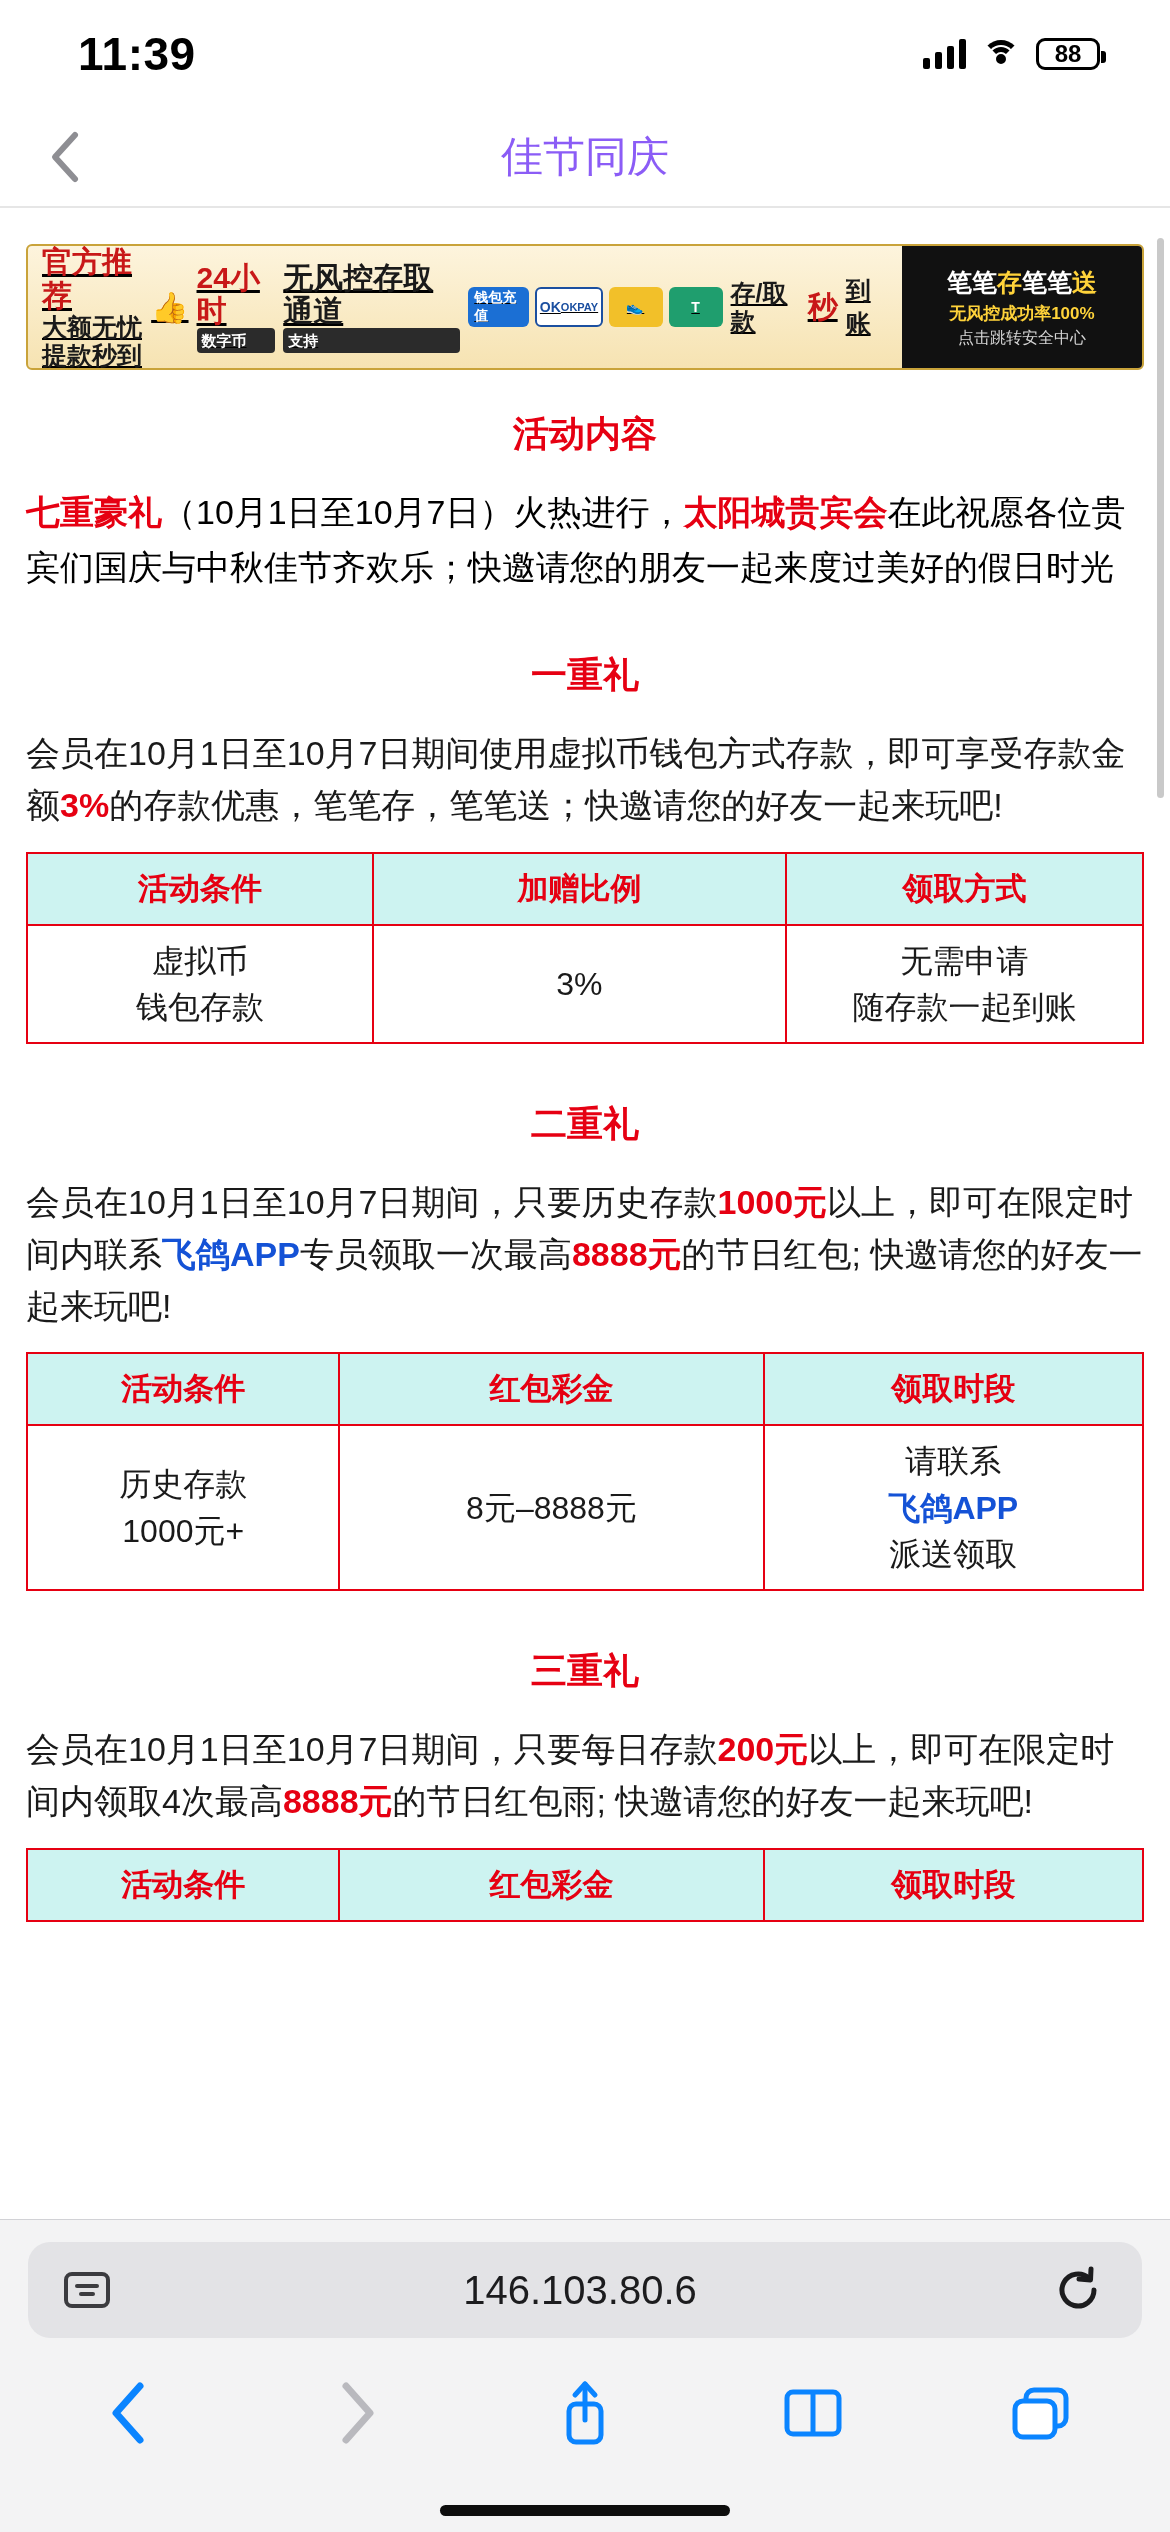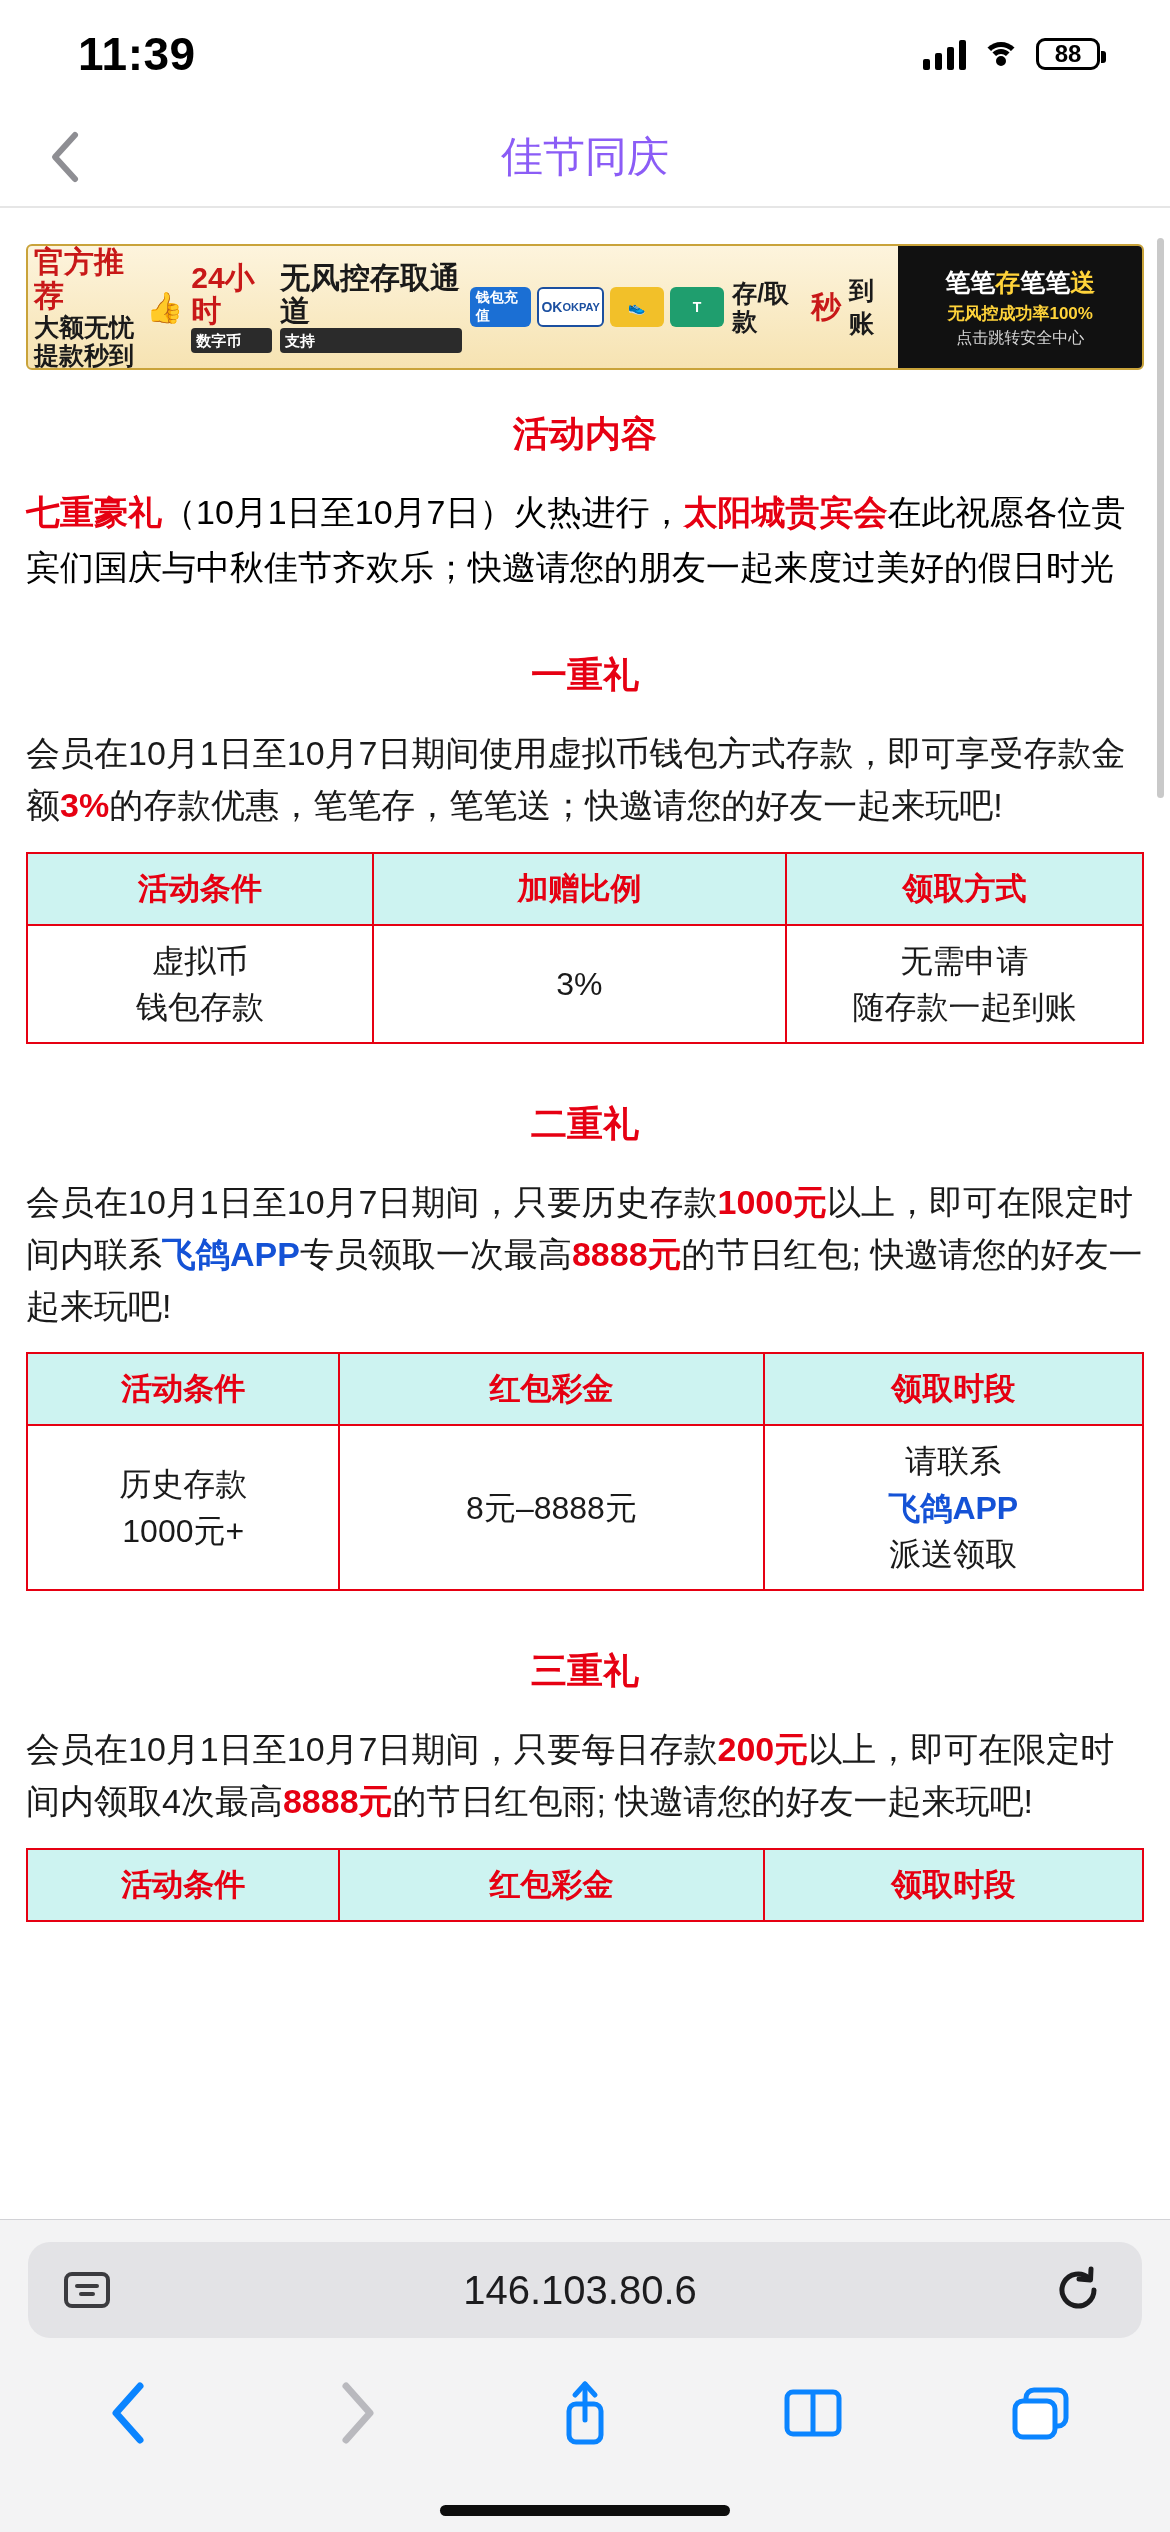--- a/index.html
+++ b/index.html
@@ -19,21 +19,21 @@
   
   .status-bar {
     height: 108px;
     display: flex; align-items: center; justify-content: space-between;
     padding: 0 70px 0 78px;
     flex: 0 0 auto;
   }
   .status-time {
     font-size: 46px; font-weight: 700; color: #000; letter-spacing: 0.5px;
   }
-  .status-right { display: flex; align-items: flex-end; gap: 16px; }
+  .status-right { display: flex; align-items: center; gap: 16px; }
   .bars { display: flex; align-items: flex-end; gap: 5px; height: 30px; }
   .bars i { display:block; width: 7px; background: #000; border-radius: 2px; }
   .bars i:nth-child(1){ height: 11px; }
   .bars i:nth-child(2){ height: 17px; }
   .bars i:nth-child(3){ height: 23px; }
   .bars i:nth-child(4){ height: 30px; }
   .wifi { position: relative; width: 38px; height: 28px; }
   .wifi span {
     position: absolute; left: 50%; transform: translateX(-50%);
     border: 5px solid #000; border-bottom-color: transparent;
@@ -89,22 +89,23 @@
   
   .banner {
     margin-top: 36px;
     height: 126px;
     border: 2px solid #c9a33a;
     border-radius: 6px;
     background: linear-gradient(180deg,#fdf4dd 0%,#f6e3b2 100%);
     display: flex; align-items: stretch; overflow: hidden;
   }
   .banner-left {
-    flex: 1 1 auto; display: flex; align-items: center; padding: 0 6px;
+    flex: 1 1 auto; display: flex; align-items: center; padding: 0 14px;
     gap: 8px;
+    text-decoration: underline;
   }
   .bn-col { display: flex; flex-direction: column; justify-content: center; line-height: 1.12; }
   .bn-red { color: #c81818; font-weight: 700; }
   .bn-black { color: #1a1a1a; font-weight: 700; }
   .bn-xl { font-size: 30px; }
   .bn-lg { font-size: 25px; }
   .thumb-icon { font-size: 30px; color:#e8a400; }
   .chip {
     background: #2b2b2b; color: #fff; font-size: 15px; font-weight: 700;
     border-radius: 4px; padding: 4px 5px; line-height: 1.15; 

